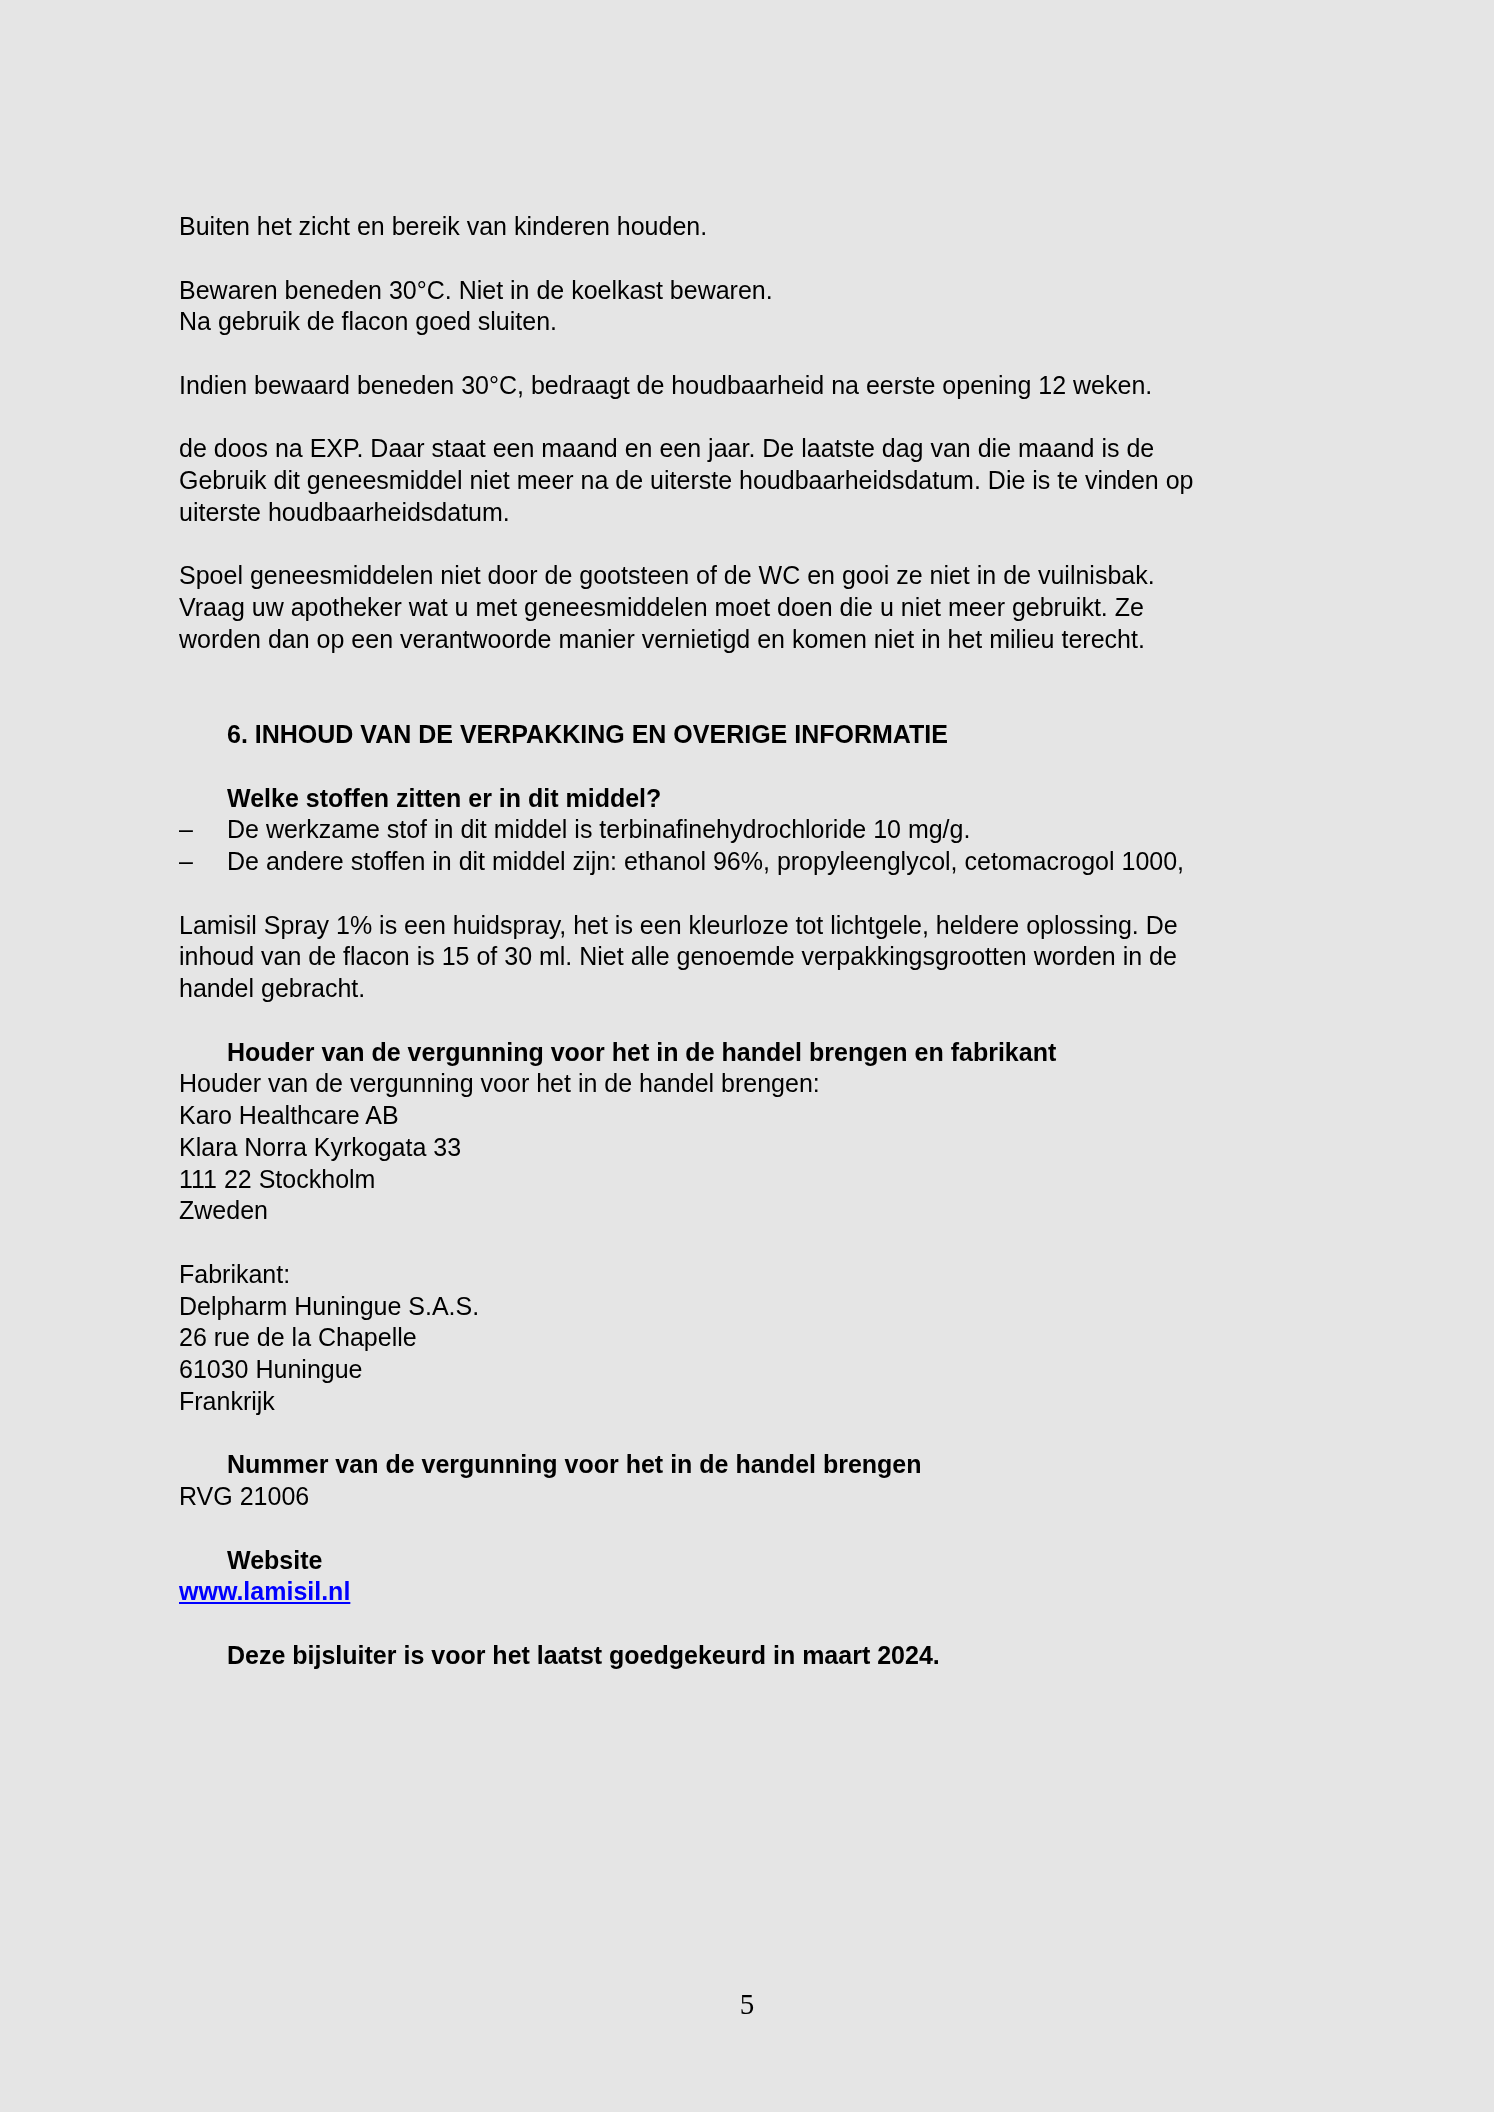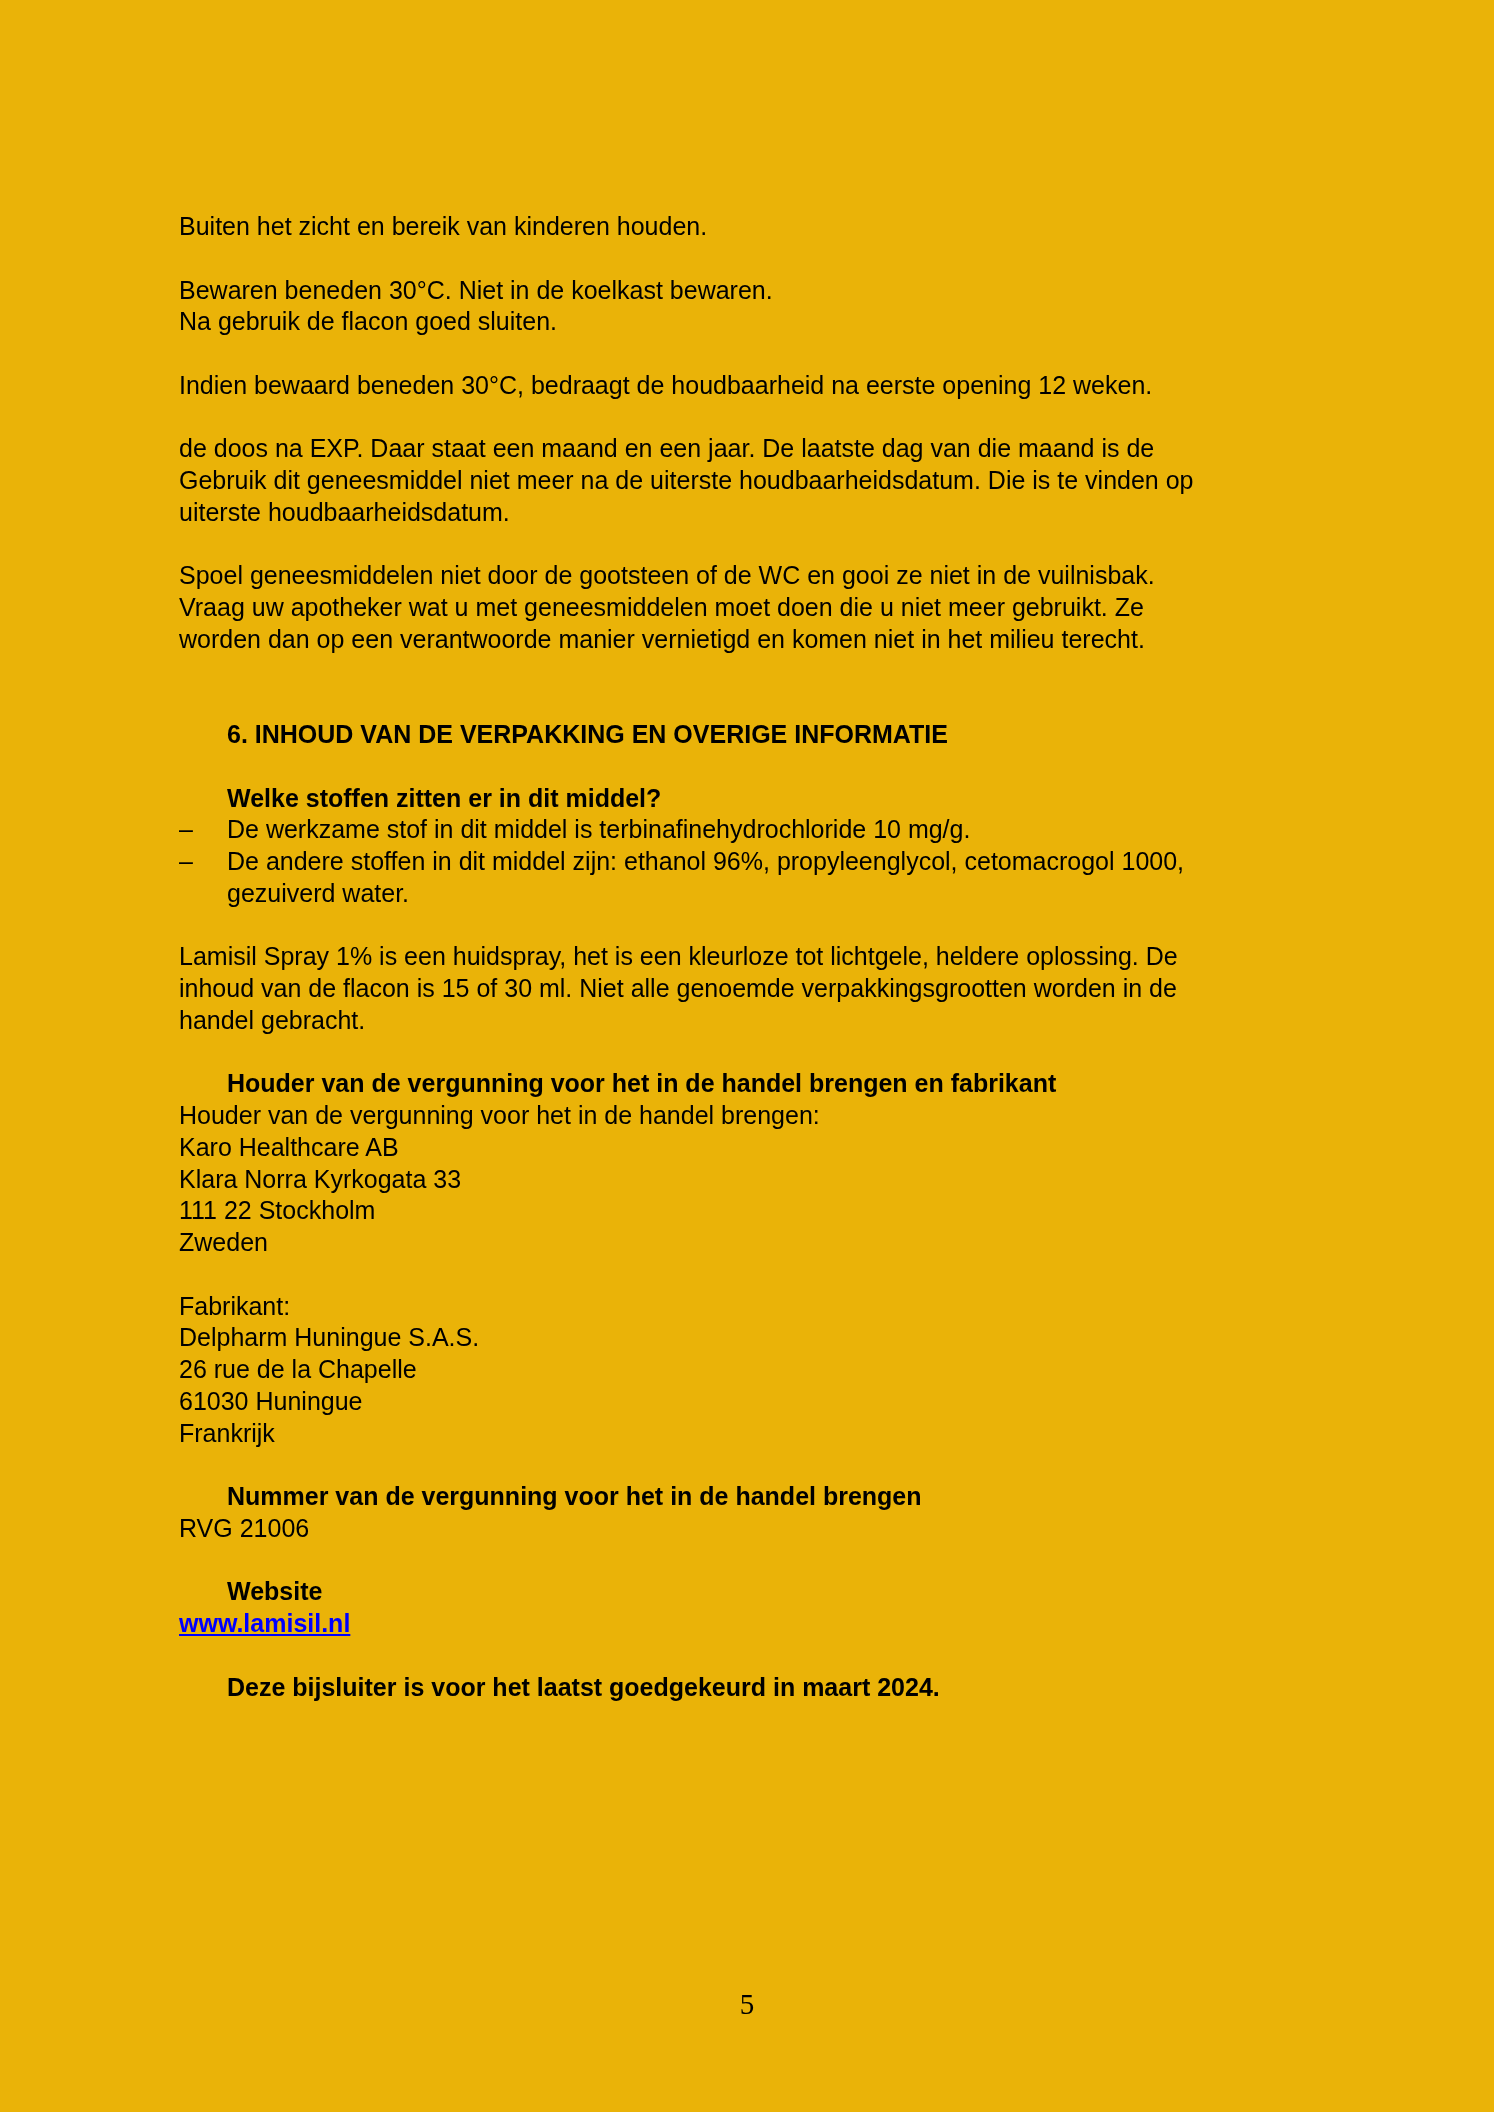--- a/index.html
+++ b/index.html
@@ -1,20 +1,20 @@
 <!DOCTYPE html>
 <html><head>
 <meta charset="utf-8">
 <style>
   html,body{margin:0;padding:0;background:#ffffff;}
   .page{
     position:relative;
     width:1494px;
     height:2112px;
-    background:#eab308;
+    background:#e5e5e5;
     overflow:hidden;
     font-family:"Liberation Sans", sans-serif;
     color:#000000;
   }
   .content{
     position:absolute;
     left:179px;
     top:211px;
     width:1200px;
     font-size:25px;
@@ -78,21 +78,20 @@
         <div class="list-item">
           <span class="dash">–</span>
           <div class="item-body">
             <div class="line">De werkzame stof in dit middel is terbinafinehydrochloride 10 mg/g.</div>
           </div>
         </div>
         <div class="list-item">
           <span class="dash">–</span>
           <div class="item-body">
             <div class="line">De andere stoffen in dit middel zijn: ethanol 96%, propyleenglycol, cetomacrogol 1000,</div>
-            <div class="line">gezuiverd water.</div>
           </div>
         </div>
       </div>
       <div class="gap" style="height: 31.75px;"></div>
       <div class="block p">
         <div class="line">Lamisil Spray 1% is een huidspray, het is een kleurloze tot lichtgele, heldere oplossing. De</div>
         <div class="line">inhoud van de flacon is 15 of 30 ml. Niet alle genoemde verpakkingsgrootten worden in de</div>
         <div class="line">handel gebracht.</div>
       </div>
       <div class="gap" style="height: 31.75px;"></div>

